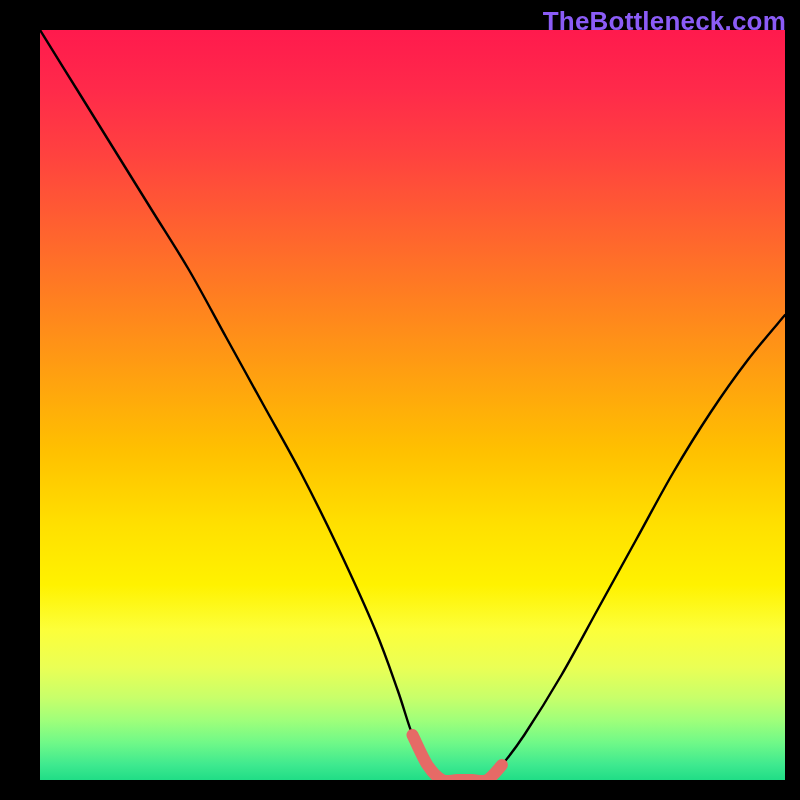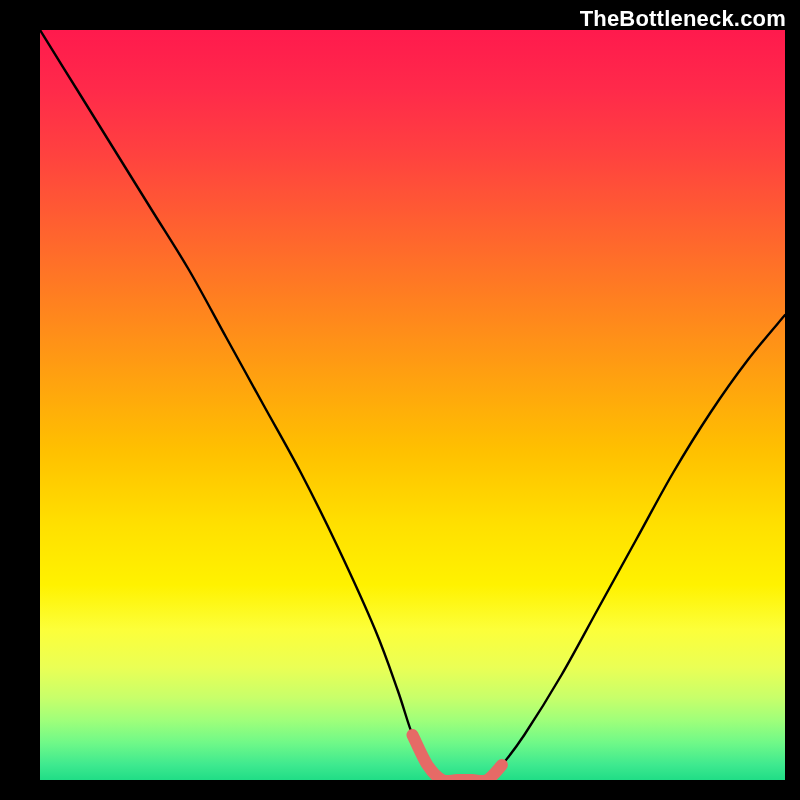--- a/index.html
+++ b/index.html
@@ -49,22 +49,22 @@
       #a0ff7a 92%,
       #70f988 95%,
       #3ee98f 98%,
       #20dd86 100%
     );
   }
   .watermark {
     position: absolute;
     top: 6px;
     right: 14px;
-    color: #ffffff;
-    font-size: 22px;
+    color: #8b5cf6;
+    font-size: 26px;
     font-weight: 600;
     letter-spacing: 0.2px;
     user-select: none;
     margin-left: 20px;
   }
   svg.curves {
     position: absolute;
     left: 0;
     top: 0;
     width: 100%;

